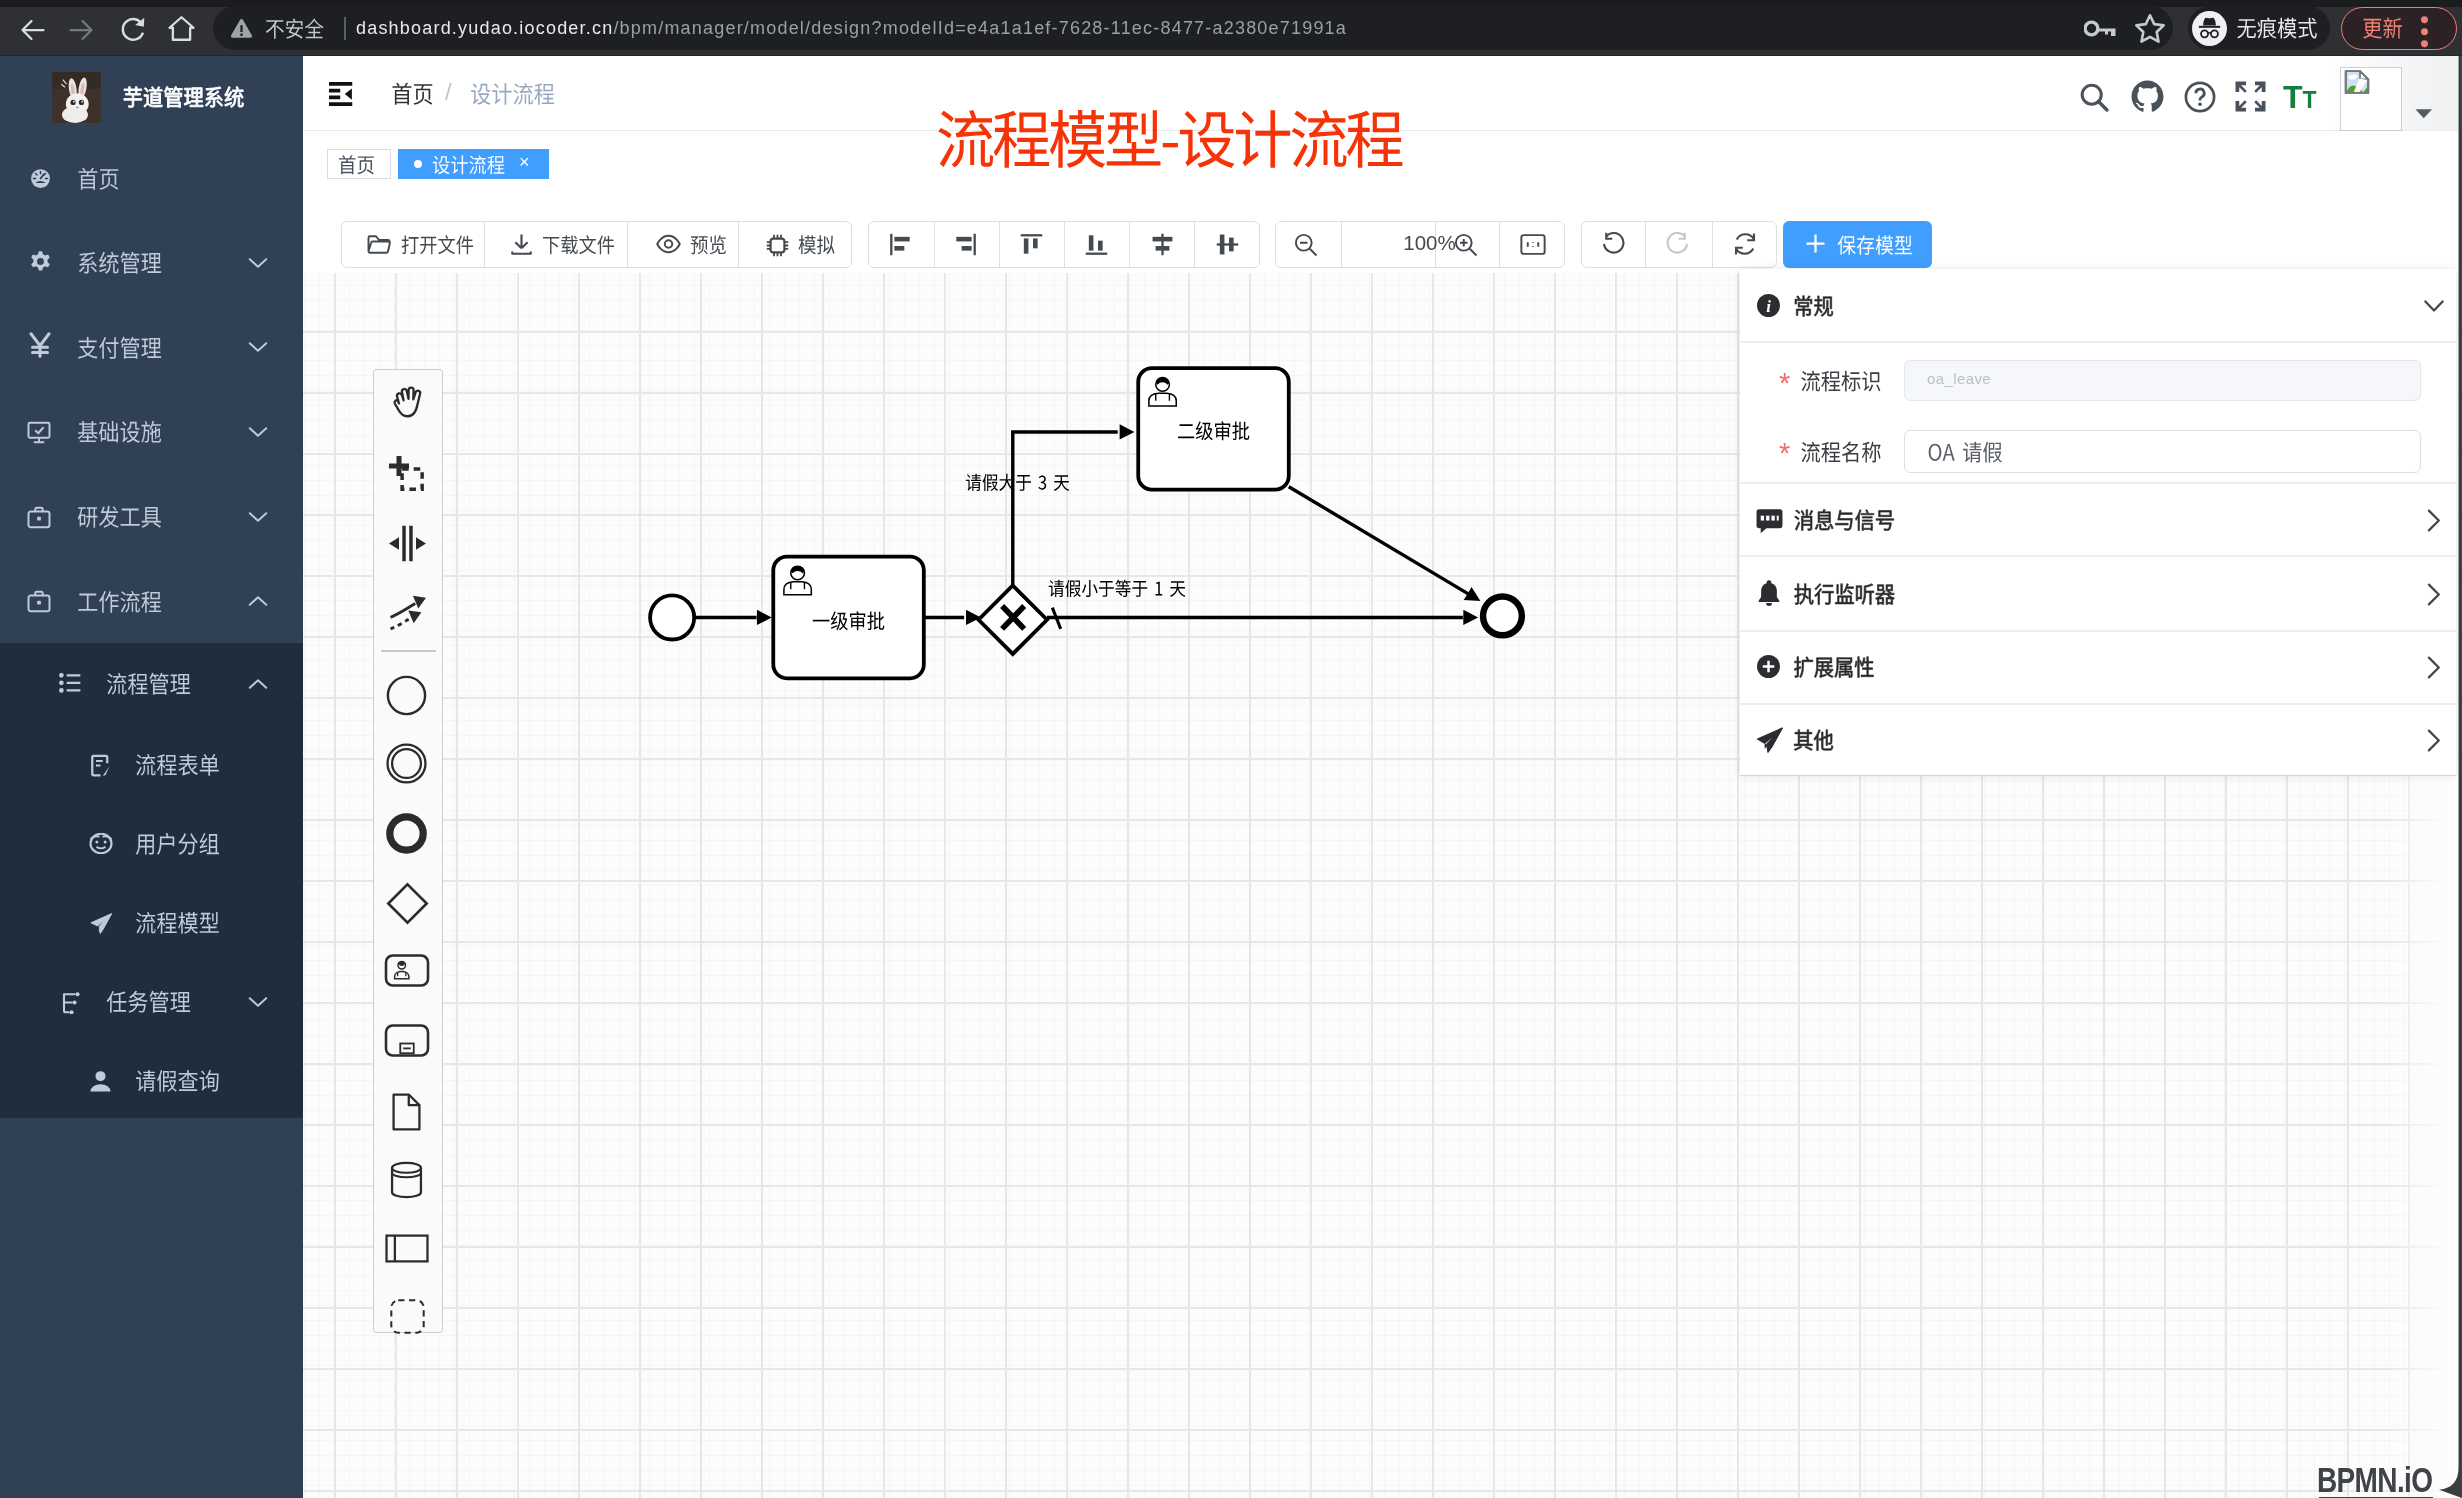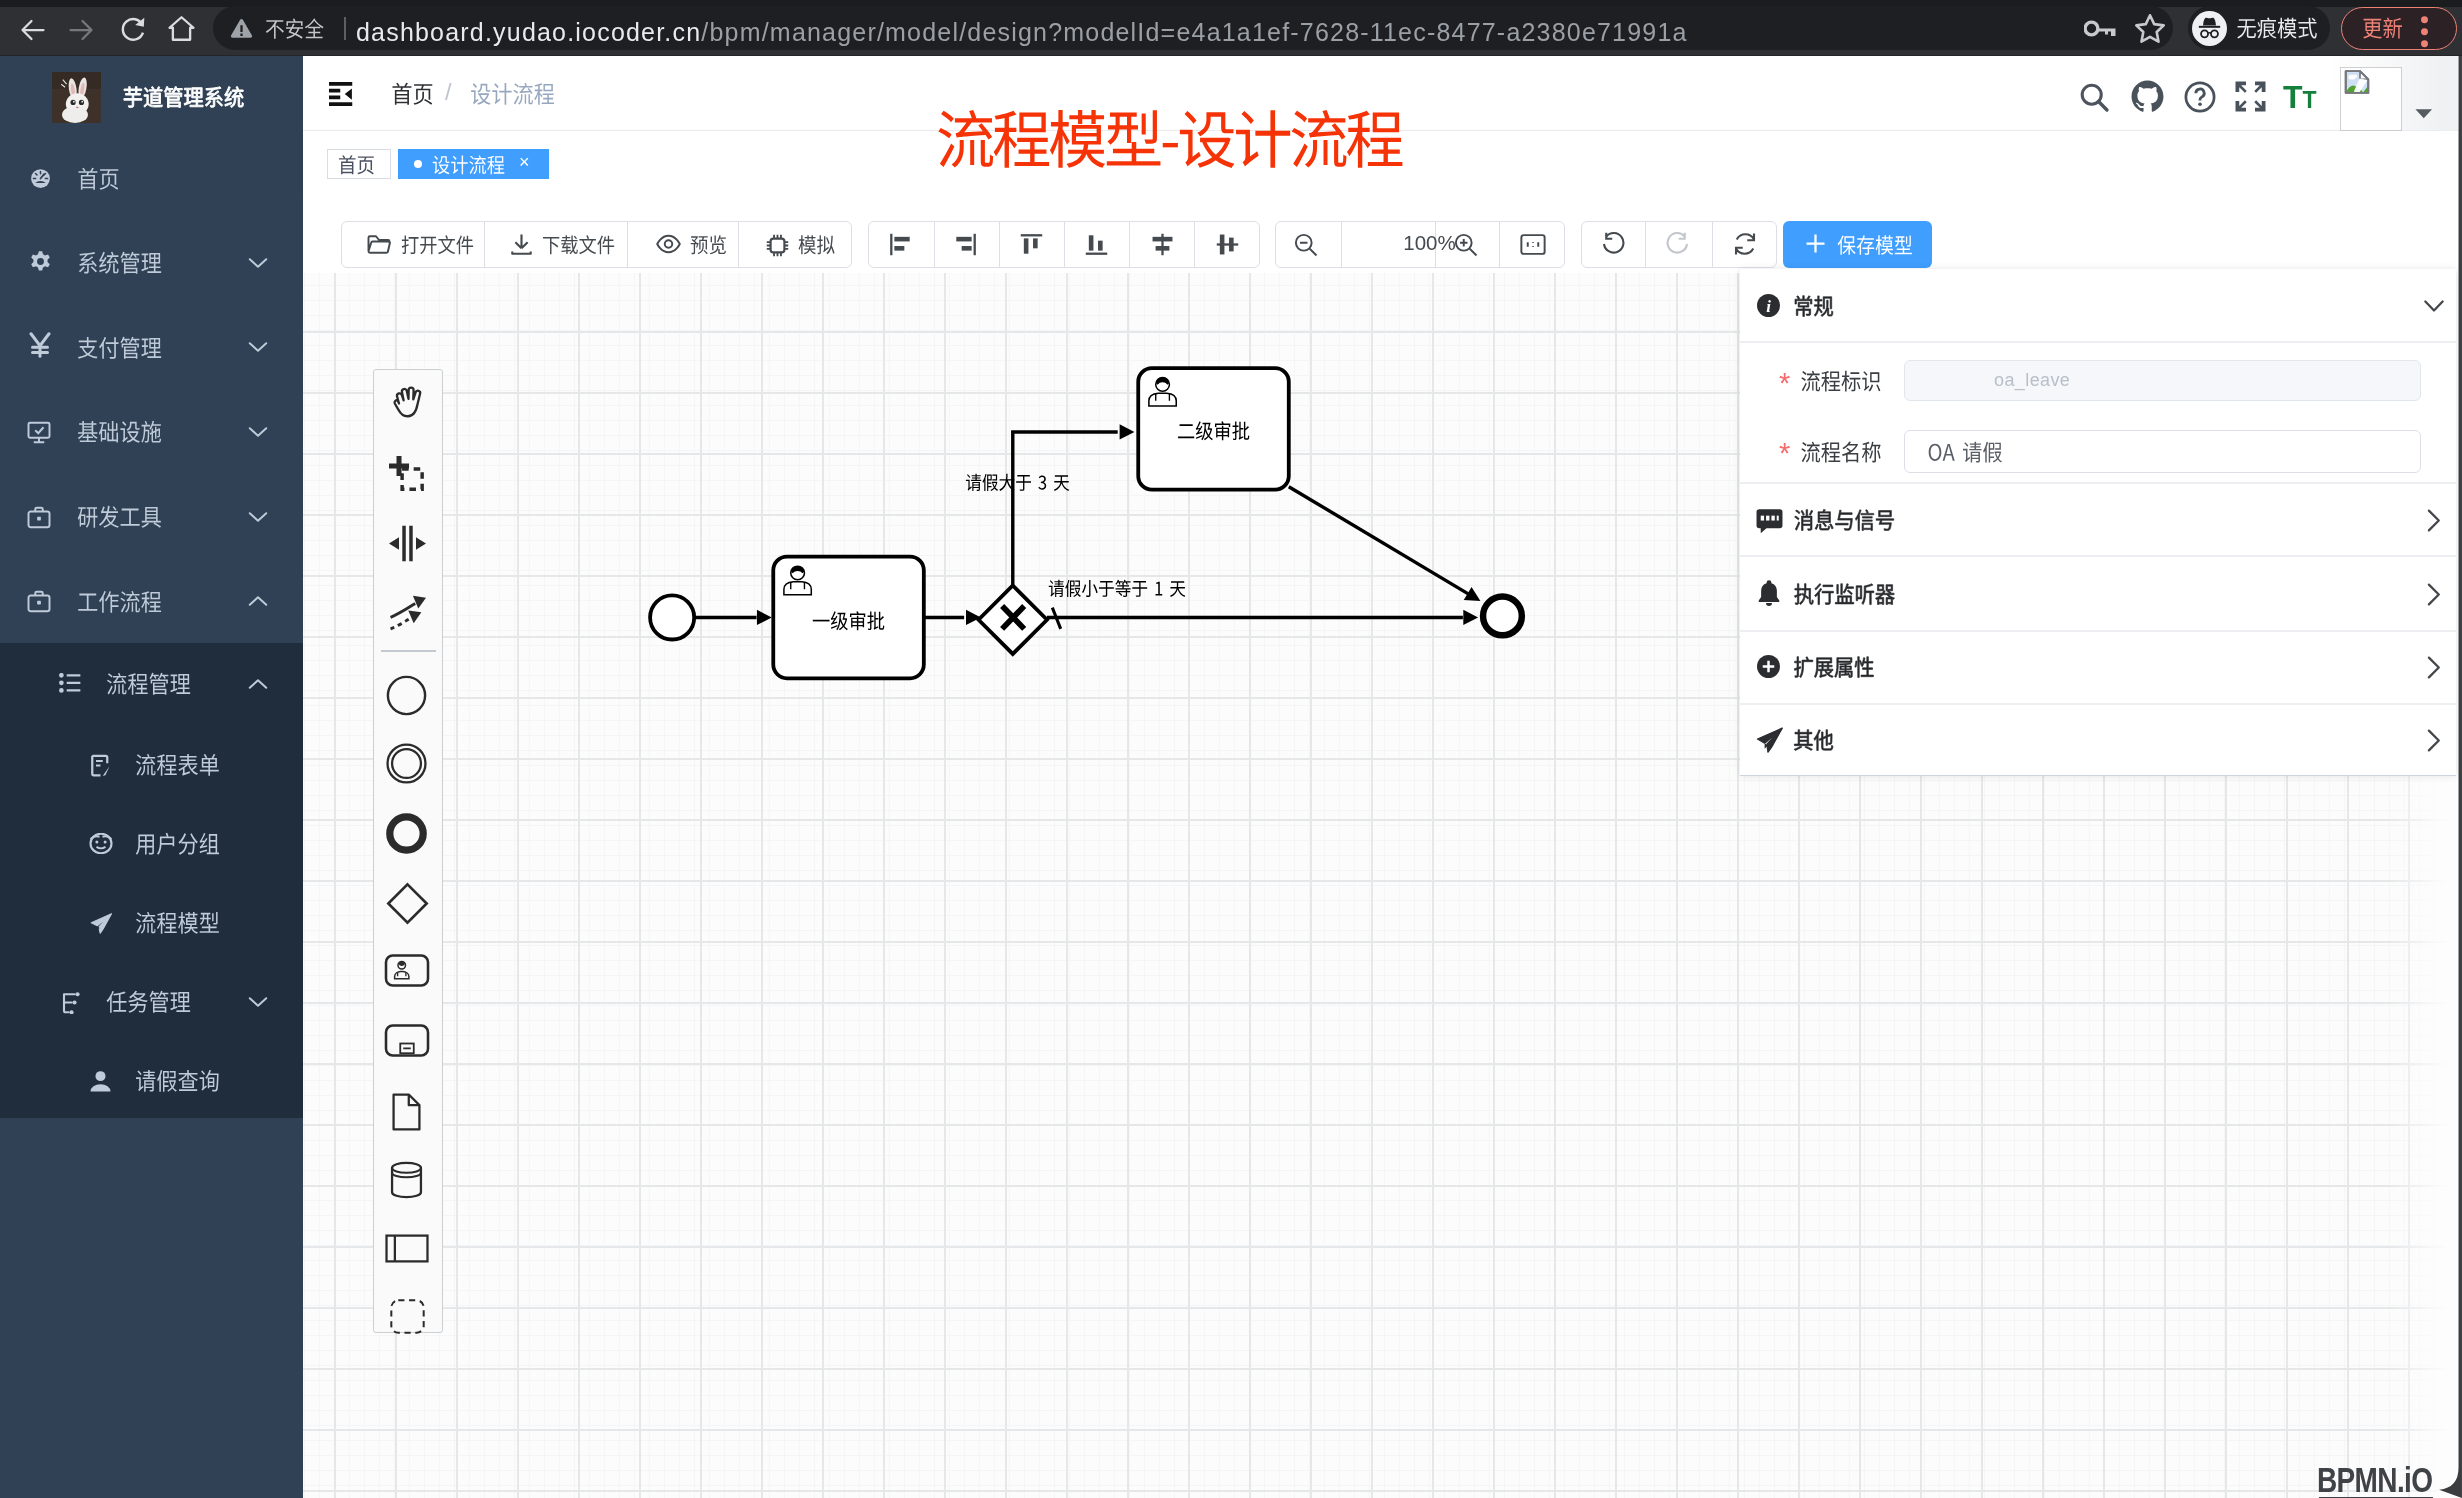--- a/index.html
+++ b/index.html
@@ -30,21 +30,21 @@
     <rect x="13.5" y="20.5" width="3" height="3.2" fill="#1e1f22"></rect>
   </svg>
 <svg class="zht " style="left:265px;top:14.4px;" width="59" height="29" viewBox="0 0 78 38">
     <g fill="#c2c7cc" transform="translate(0,30.4) scale(0.02600,0.02912)">
       <path transform="translate(0)" d="M559 -478C678 -398 828 -280 899 -203L960 -261C885 -338 733 -450 615 -526ZM69 -770V-693H514C415 -522 243 -353 44 -255C60 -238 83 -208 95 -189C234 -262 358 -365 459 -481V78H540V-584C566 -619 589 -656 610 -693H931V-770Z"></path>
       <path transform="translate(1000)" d="M414 -823C430 -793 447 -756 461 -725H93V-522H168V-654H829V-522H908V-725H549C534 -758 510 -806 491 -842ZM656 -378C625 -297 581 -232 524 -178C452 -207 379 -233 310 -256C335 -292 362 -334 389 -378ZM299 -378C263 -320 225 -266 193 -223C276 -195 367 -162 456 -125C359 -60 234 -18 82 9C98 25 121 59 130 77C293 42 429 -10 536 -91C662 -36 778 23 852 73L914 8C837 -41 723 -96 599 -148C660 -209 707 -285 742 -378H935V-449H430C457 -499 482 -549 502 -596L421 -612C401 -561 372 -505 341 -449H69V-378Z"></path>
       <path transform="translate(2000)" d="M493 -851C392 -692 209 -545 26 -462C45 -446 67 -421 78 -401C118 -421 158 -444 197 -469V-404H461V-248H203V-181H461V-16H76V52H929V-16H539V-181H809V-248H539V-404H809V-470C847 -444 885 -420 925 -397C936 -419 958 -445 977 -460C814 -546 666 -650 542 -794L559 -820ZM200 -471C313 -544 418 -637 500 -739C595 -630 696 -546 807 -471Z"></path>
     </g>
   </svg>
 <div class="" style="position:absolute;left:344px;top:16.7px;width:1.5px;height:23px;background:#5c6065;"></div>
-<div class="abs" style="left:356px;top:18px;font-size:25px;letter-spacing:1.2px;color:#e8eaed;white-space:nowrap;">dashboard.yudao.iocoder.cn<span style="color:#9aa0a6;">/bpm/manager/model/design?modelId=e4a1a1ef-7628-11ec-8477-a2380e71991a</span></div>
+<div class="abs" style="left:356px;top:18px;font-size:18px;letter-spacing:1.2px;color:#e8eaed;white-space:nowrap;">dashboard.yudao.iocoder.cn<span style="color:#9aa0a6;">/bpm/manager/model/design?modelId=e4a1a1ef-7628-11ec-8477-a2380e71991a</span></div>
 <svg style="position:absolute;left:2084px;top:18px;" width="33" height="21" viewBox="0 0 44 28" fill="none">
     <circle cx="10" cy="14" r="8.5" fill="none" stroke="#c6cacf" stroke-width="4.5"></circle>
     <path d="M18 14 H42 V24 H36 V18 H32 V22 H28 V18 L18 18 Z" fill="#c6cacf"></path>
   </svg>
 <svg style="position:absolute;left:2134px;top:13px;" width="32" height="32" viewBox="0 0 42 42" fill="none">
     <path d="M21 3 L26.5 14.6 L39 16.2 L29.8 25 L32.2 37.6 L21 31.4 L9.8 37.6 L12.2 25 L3 16.2 L15.5 14.6 Z" stroke="#c6cacf" stroke-width="3.4" fill="none" stroke-linejoin="round"></path>
   </svg>
 <div class="" style="position:absolute;left:2188px;top:6px;width:142px;height:44px;border-radius:22px;background:#1e1f22;"></div>
 <svg style="position:absolute;left:2192px;top:10.6px;" width="35" height="35" viewBox="0 0 46 46" fill="none">
     <circle cx="23" cy="23" r="23" fill="#eef0f2"></circle>
@@ -676,21 +676,21 @@
 <div class="abs" style="left:1779px;top:367px;font-size:29px;color:#f56c6c;">*</div>
 <svg class="zht " style="left:1800px;top:366px;" width="82" height="30" viewBox="0 0 108 40">
     <g fill="#3a3d42" transform="translate(0,31.6) scale(0.02700,0.03024)">
       <path transform="translate(0)" d="M577 -361V37H644V-361ZM400 -362V-259C400 -167 387 -56 264 28C281 39 306 62 317 77C452 -19 468 -148 468 -257V-362ZM755 -362V-44C755 16 760 32 775 46C788 58 810 63 830 63C840 63 867 63 879 63C896 63 916 59 927 52C941 44 949 32 954 13C959 -5 962 -58 964 -102C946 -108 924 -118 911 -130C910 -82 909 -46 907 -29C905 -13 902 -6 897 -2C892 1 884 2 875 2C867 2 854 2 847 2C840 2 834 1 831 -2C826 -7 825 -17 825 -37V-362ZM85 -774C145 -738 219 -684 255 -645L300 -704C264 -742 189 -794 129 -827ZM40 -499C104 -470 183 -423 222 -388L264 -450C224 -484 144 -528 80 -554ZM65 16 128 67C187 -26 257 -151 310 -257L256 -306C198 -193 119 -61 65 16ZM559 -823C575 -789 591 -746 603 -710H318V-642H515C473 -588 416 -517 397 -499C378 -482 349 -475 330 -471C336 -454 346 -417 350 -399C379 -410 425 -414 837 -442C857 -415 874 -390 886 -369L947 -409C910 -468 833 -560 770 -627L714 -593C738 -566 765 -534 790 -503L476 -485C515 -530 562 -592 600 -642H945V-710H680C669 -748 648 -799 627 -840Z"></path>
       <path transform="translate(1000)" d="M532 -733H834V-549H532ZM462 -798V-484H907V-798ZM448 -209V-144H644V-13H381V53H963V-13H718V-144H919V-209H718V-330H941V-396H425V-330H644V-209ZM361 -826C287 -792 155 -763 43 -744C52 -728 62 -703 65 -687C112 -693 162 -702 212 -712V-558H49V-488H202C162 -373 93 -243 28 -172C41 -154 59 -124 67 -103C118 -165 171 -264 212 -365V78H286V-353C320 -311 360 -257 377 -229L422 -288C402 -311 315 -401 286 -426V-488H411V-558H286V-729C333 -740 377 -753 413 -768Z"></path>
       <path transform="translate(2000)" d="M466 -764V-693H902V-764ZM779 -325C826 -225 873 -95 888 -16L957 -41C940 -120 892 -247 843 -345ZM491 -342C465 -236 420 -129 364 -57C381 -49 411 -28 425 -18C479 -94 529 -211 560 -327ZM422 -525V-454H636V-18C636 -5 632 -1 617 0C604 0 557 1 505 -1C515 22 526 54 529 76C599 76 645 74 674 62C703 49 712 26 712 -17V-454H956V-525ZM202 -840V-628H49V-558H186C153 -434 88 -290 24 -215C38 -196 58 -165 66 -145C116 -209 165 -314 202 -422V79H277V-444C311 -395 351 -333 368 -301L412 -360C392 -388 306 -498 277 -531V-558H408V-628H277V-840Z"></path>
       <path transform="translate(3000)" d="M513 -697H816V-398H513ZM439 -769V-326H893V-769ZM738 -205C791 -118 847 -1 869 71L943 41C921 -30 862 -144 806 -230ZM510 -228C481 -126 428 -28 361 36C379 46 413 67 427 79C494 9 553 -98 587 -211ZM102 -769C156 -722 224 -657 257 -615L309 -667C276 -708 206 -771 151 -814ZM50 -526V-454H191V-107C191 -54 154 -15 135 1C148 12 172 37 181 52C196 32 224 10 398 -126C389 -140 375 -170 369 -190L264 -110V-526Z"></path>
     </g>
   </svg>
 <div class="" style="position:absolute;left:1904px;top:360px;width:517px;height:41px;background:#f5f7fa;border:1.5px solid #e2e7ee;border-radius:6px;"></div>
-<div class="abs" style="left:1994px;top:370px;font-size:18px;color:#b9bfc9;letter-spacing:0.4px;">oa_leave</div>
+<div class="abs" style="left:1927px;top:370px;font-size:15px;color:#b9bfc9;letter-spacing:0.4px;">oa_leave</div>
 <div class="abs" style="left:1779px;top:437px;font-size:29px;color:#f56c6c;">*</div>
 <svg class="zht " style="left:1800px;top:437px;" width="82" height="30" viewBox="0 0 108 40">
     <g fill="#3a3d42" transform="translate(0,31.6) scale(0.02700,0.03024)">
       <path transform="translate(0)" d="M577 -361V37H644V-361ZM400 -362V-259C400 -167 387 -56 264 28C281 39 306 62 317 77C452 -19 468 -148 468 -257V-362ZM755 -362V-44C755 16 760 32 775 46C788 58 810 63 830 63C840 63 867 63 879 63C896 63 916 59 927 52C941 44 949 32 954 13C959 -5 962 -58 964 -102C946 -108 924 -118 911 -130C910 -82 909 -46 907 -29C905 -13 902 -6 897 -2C892 1 884 2 875 2C867 2 854 2 847 2C840 2 834 1 831 -2C826 -7 825 -17 825 -37V-362ZM85 -774C145 -738 219 -684 255 -645L300 -704C264 -742 189 -794 129 -827ZM40 -499C104 -470 183 -423 222 -388L264 -450C224 -484 144 -528 80 -554ZM65 16 128 67C187 -26 257 -151 310 -257L256 -306C198 -193 119 -61 65 16ZM559 -823C575 -789 591 -746 603 -710H318V-642H515C473 -588 416 -517 397 -499C378 -482 349 -475 330 -471C336 -454 346 -417 350 -399C379 -410 425 -414 837 -442C857 -415 874 -390 886 -369L947 -409C910 -468 833 -560 770 -627L714 -593C738 -566 765 -534 790 -503L476 -485C515 -530 562 -592 600 -642H945V-710H680C669 -748 648 -799 627 -840Z"></path>
       <path transform="translate(1000)" d="M532 -733H834V-549H532ZM462 -798V-484H907V-798ZM448 -209V-144H644V-13H381V53H963V-13H718V-144H919V-209H718V-330H941V-396H425V-330H644V-209ZM361 -826C287 -792 155 -763 43 -744C52 -728 62 -703 65 -687C112 -693 162 -702 212 -712V-558H49V-488H202C162 -373 93 -243 28 -172C41 -154 59 -124 67 -103C118 -165 171 -264 212 -365V78H286V-353C320 -311 360 -257 377 -229L422 -288C402 -311 315 -401 286 -426V-488H411V-558H286V-729C333 -740 377 -753 413 -768Z"></path>
       <path transform="translate(2000)" d="M263 -529C314 -494 373 -446 417 -406C300 -344 171 -299 47 -273C61 -256 79 -224 86 -204C141 -217 197 -233 252 -253V79H327V27H773V79H849V-340H451C617 -429 762 -553 844 -713L794 -744L781 -740H427C451 -768 473 -797 492 -826L406 -843C347 -747 233 -636 69 -559C87 -546 111 -519 122 -501C217 -550 296 -609 361 -671H733C674 -583 587 -508 487 -445C440 -486 374 -536 321 -572ZM773 -42H327V-271H773Z"></path>
       <path transform="translate(3000)" d="M512 -450C489 -325 449 -200 392 -120C409 -111 440 -92 453 -81C510 -168 555 -301 582 -437ZM782 -440C826 -331 868 -185 882 -91L952 -113C936 -207 894 -349 848 -460ZM532 -838C509 -710 467 -583 408 -496V-553H279V-731C327 -743 372 -757 409 -772L364 -831C292 -799 168 -770 63 -752C71 -735 81 -710 84 -694C124 -700 167 -707 209 -715V-553H54V-483H200C162 -368 94 -238 33 -167C45 -150 63 -121 70 -103C119 -164 169 -262 209 -362V81H279V-370C311 -326 349 -270 365 -241L409 -300C390 -325 308 -416 279 -445V-483H398L394 -477C412 -468 444 -449 458 -438C494 -491 527 -560 553 -637H653V-12C653 1 649 5 636 5C623 6 579 6 532 5C543 24 554 56 559 76C621 76 664 74 691 63C718 51 728 30 728 -12V-637H863C848 -601 828 -561 810 -526L877 -510C904 -567 934 -635 958 -697L909 -711L898 -707H576C586 -745 596 -784 604 -824Z"></path>
     </g>
   </svg>
 <div class="" style="position:absolute;left:1904px;top:430px;width:517px;height:43px;background:#fff;border:1.5px solid #dcdfe6;border-radius:6px;"></div>

